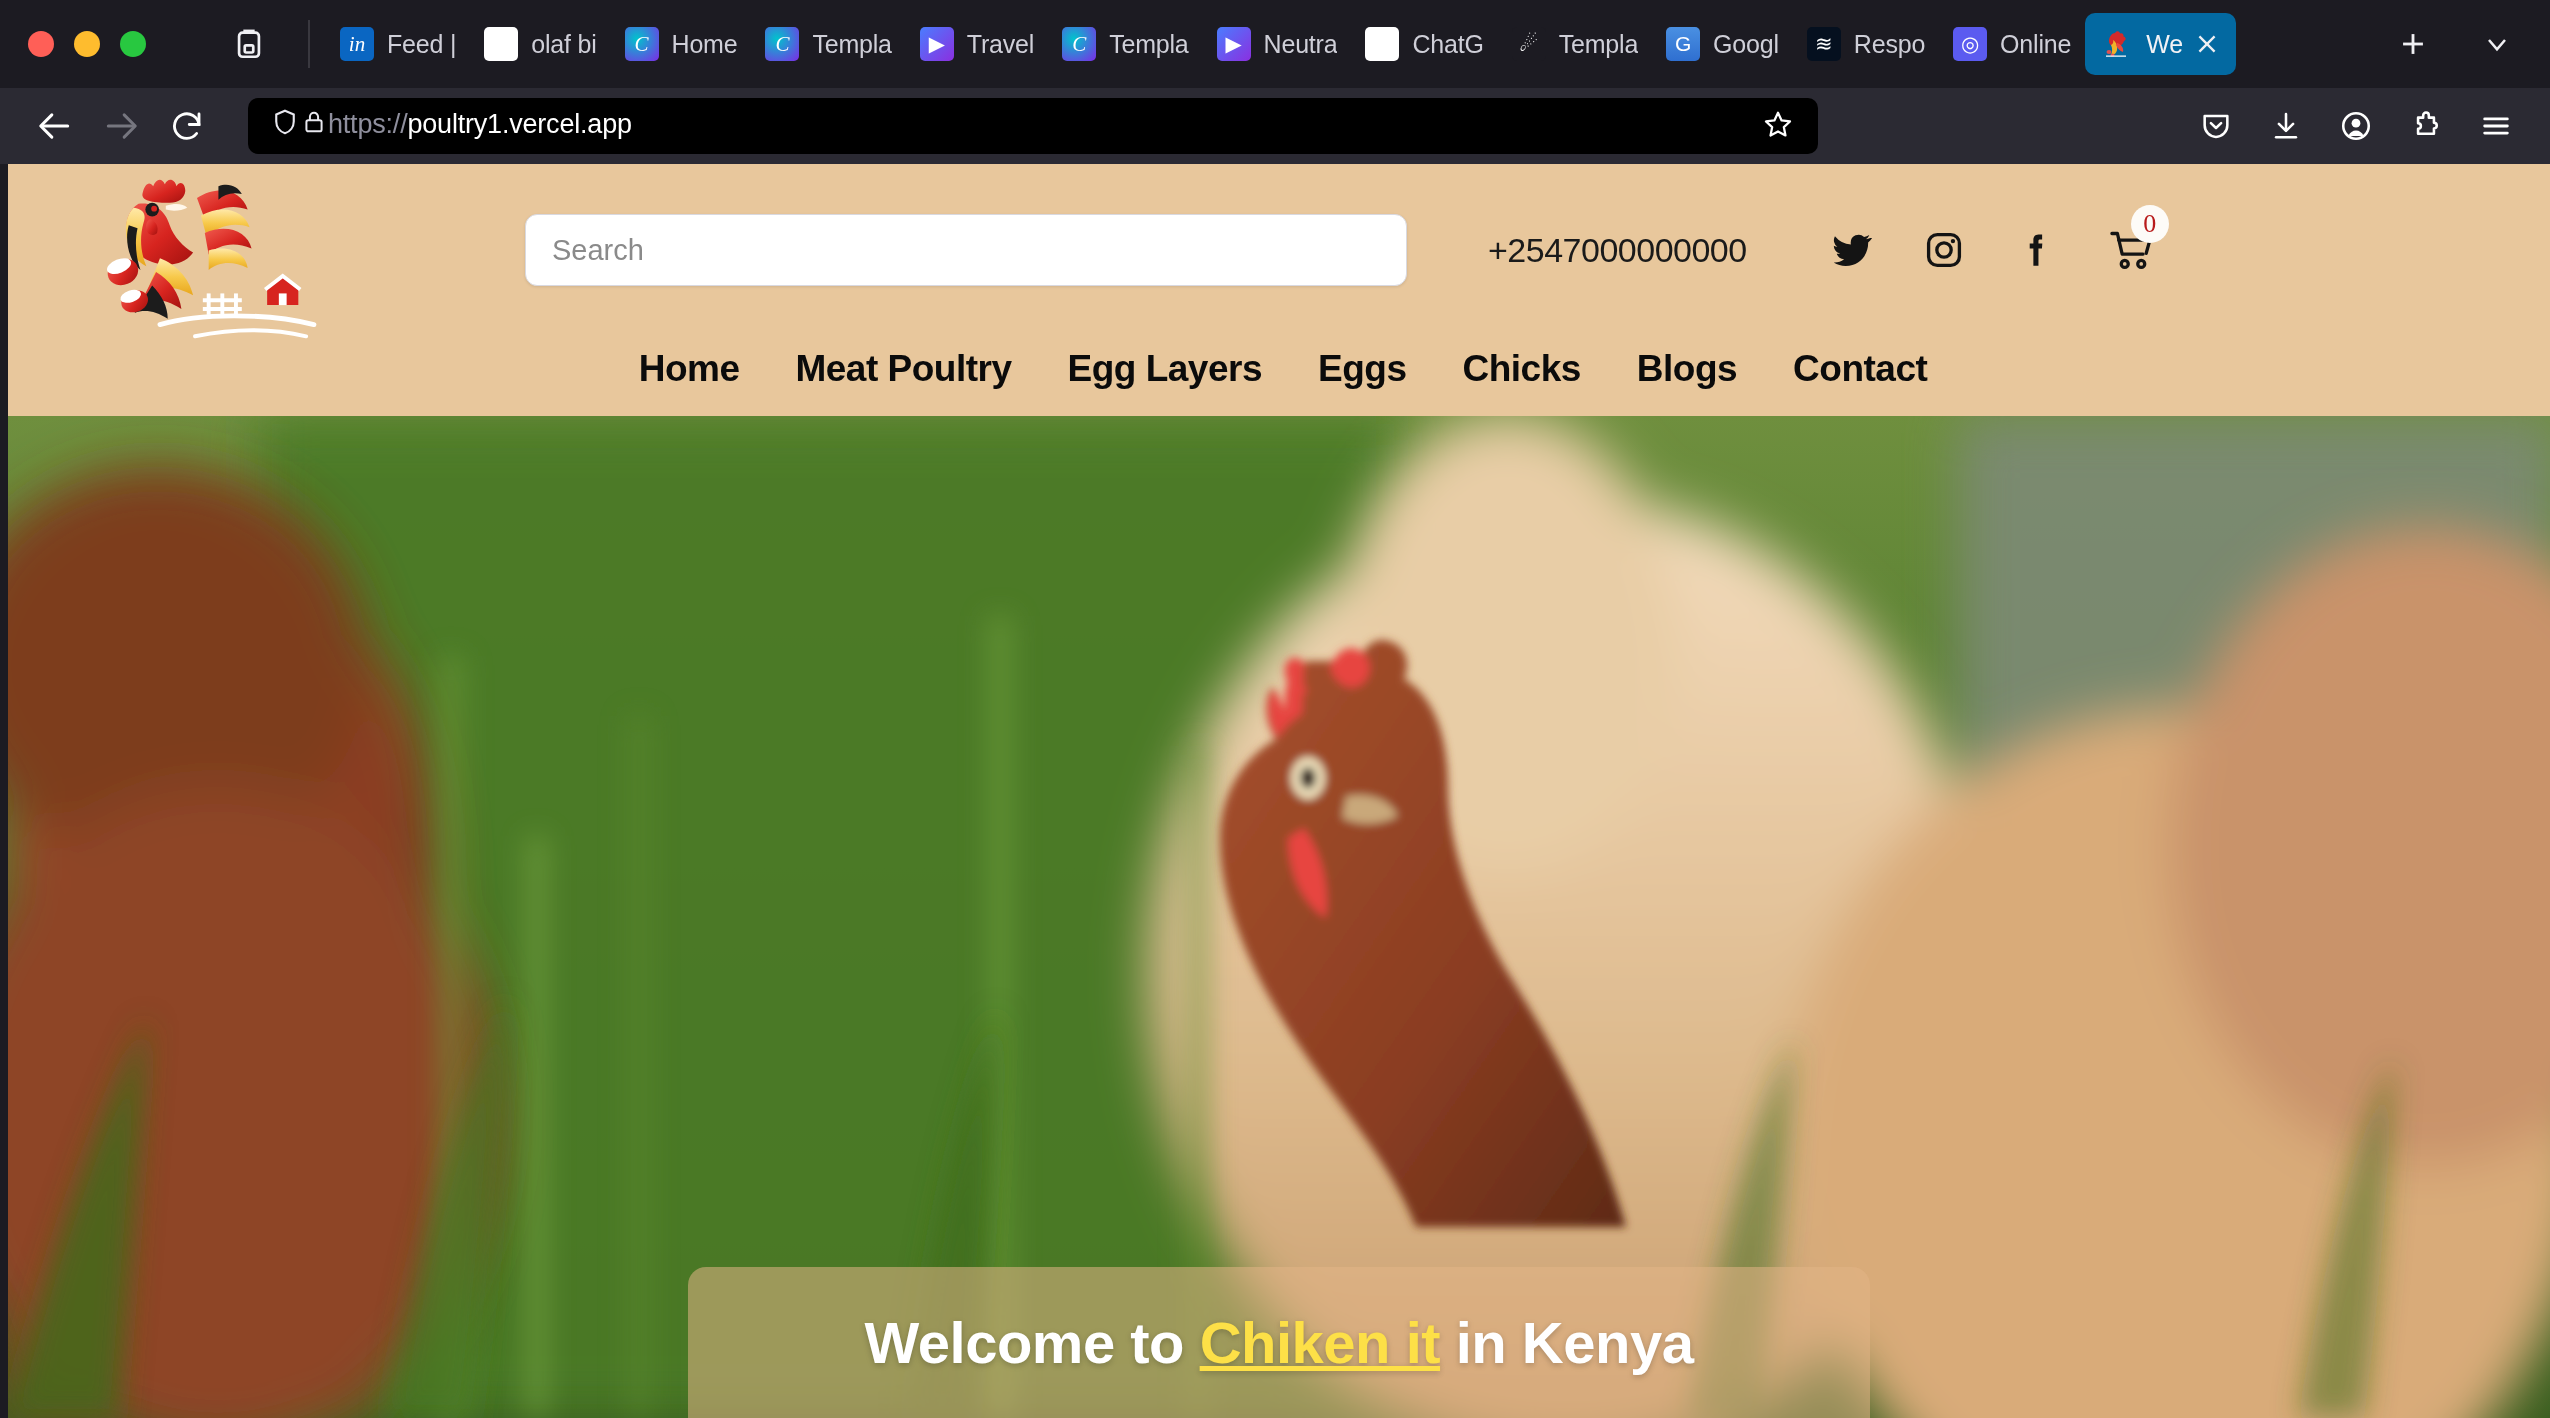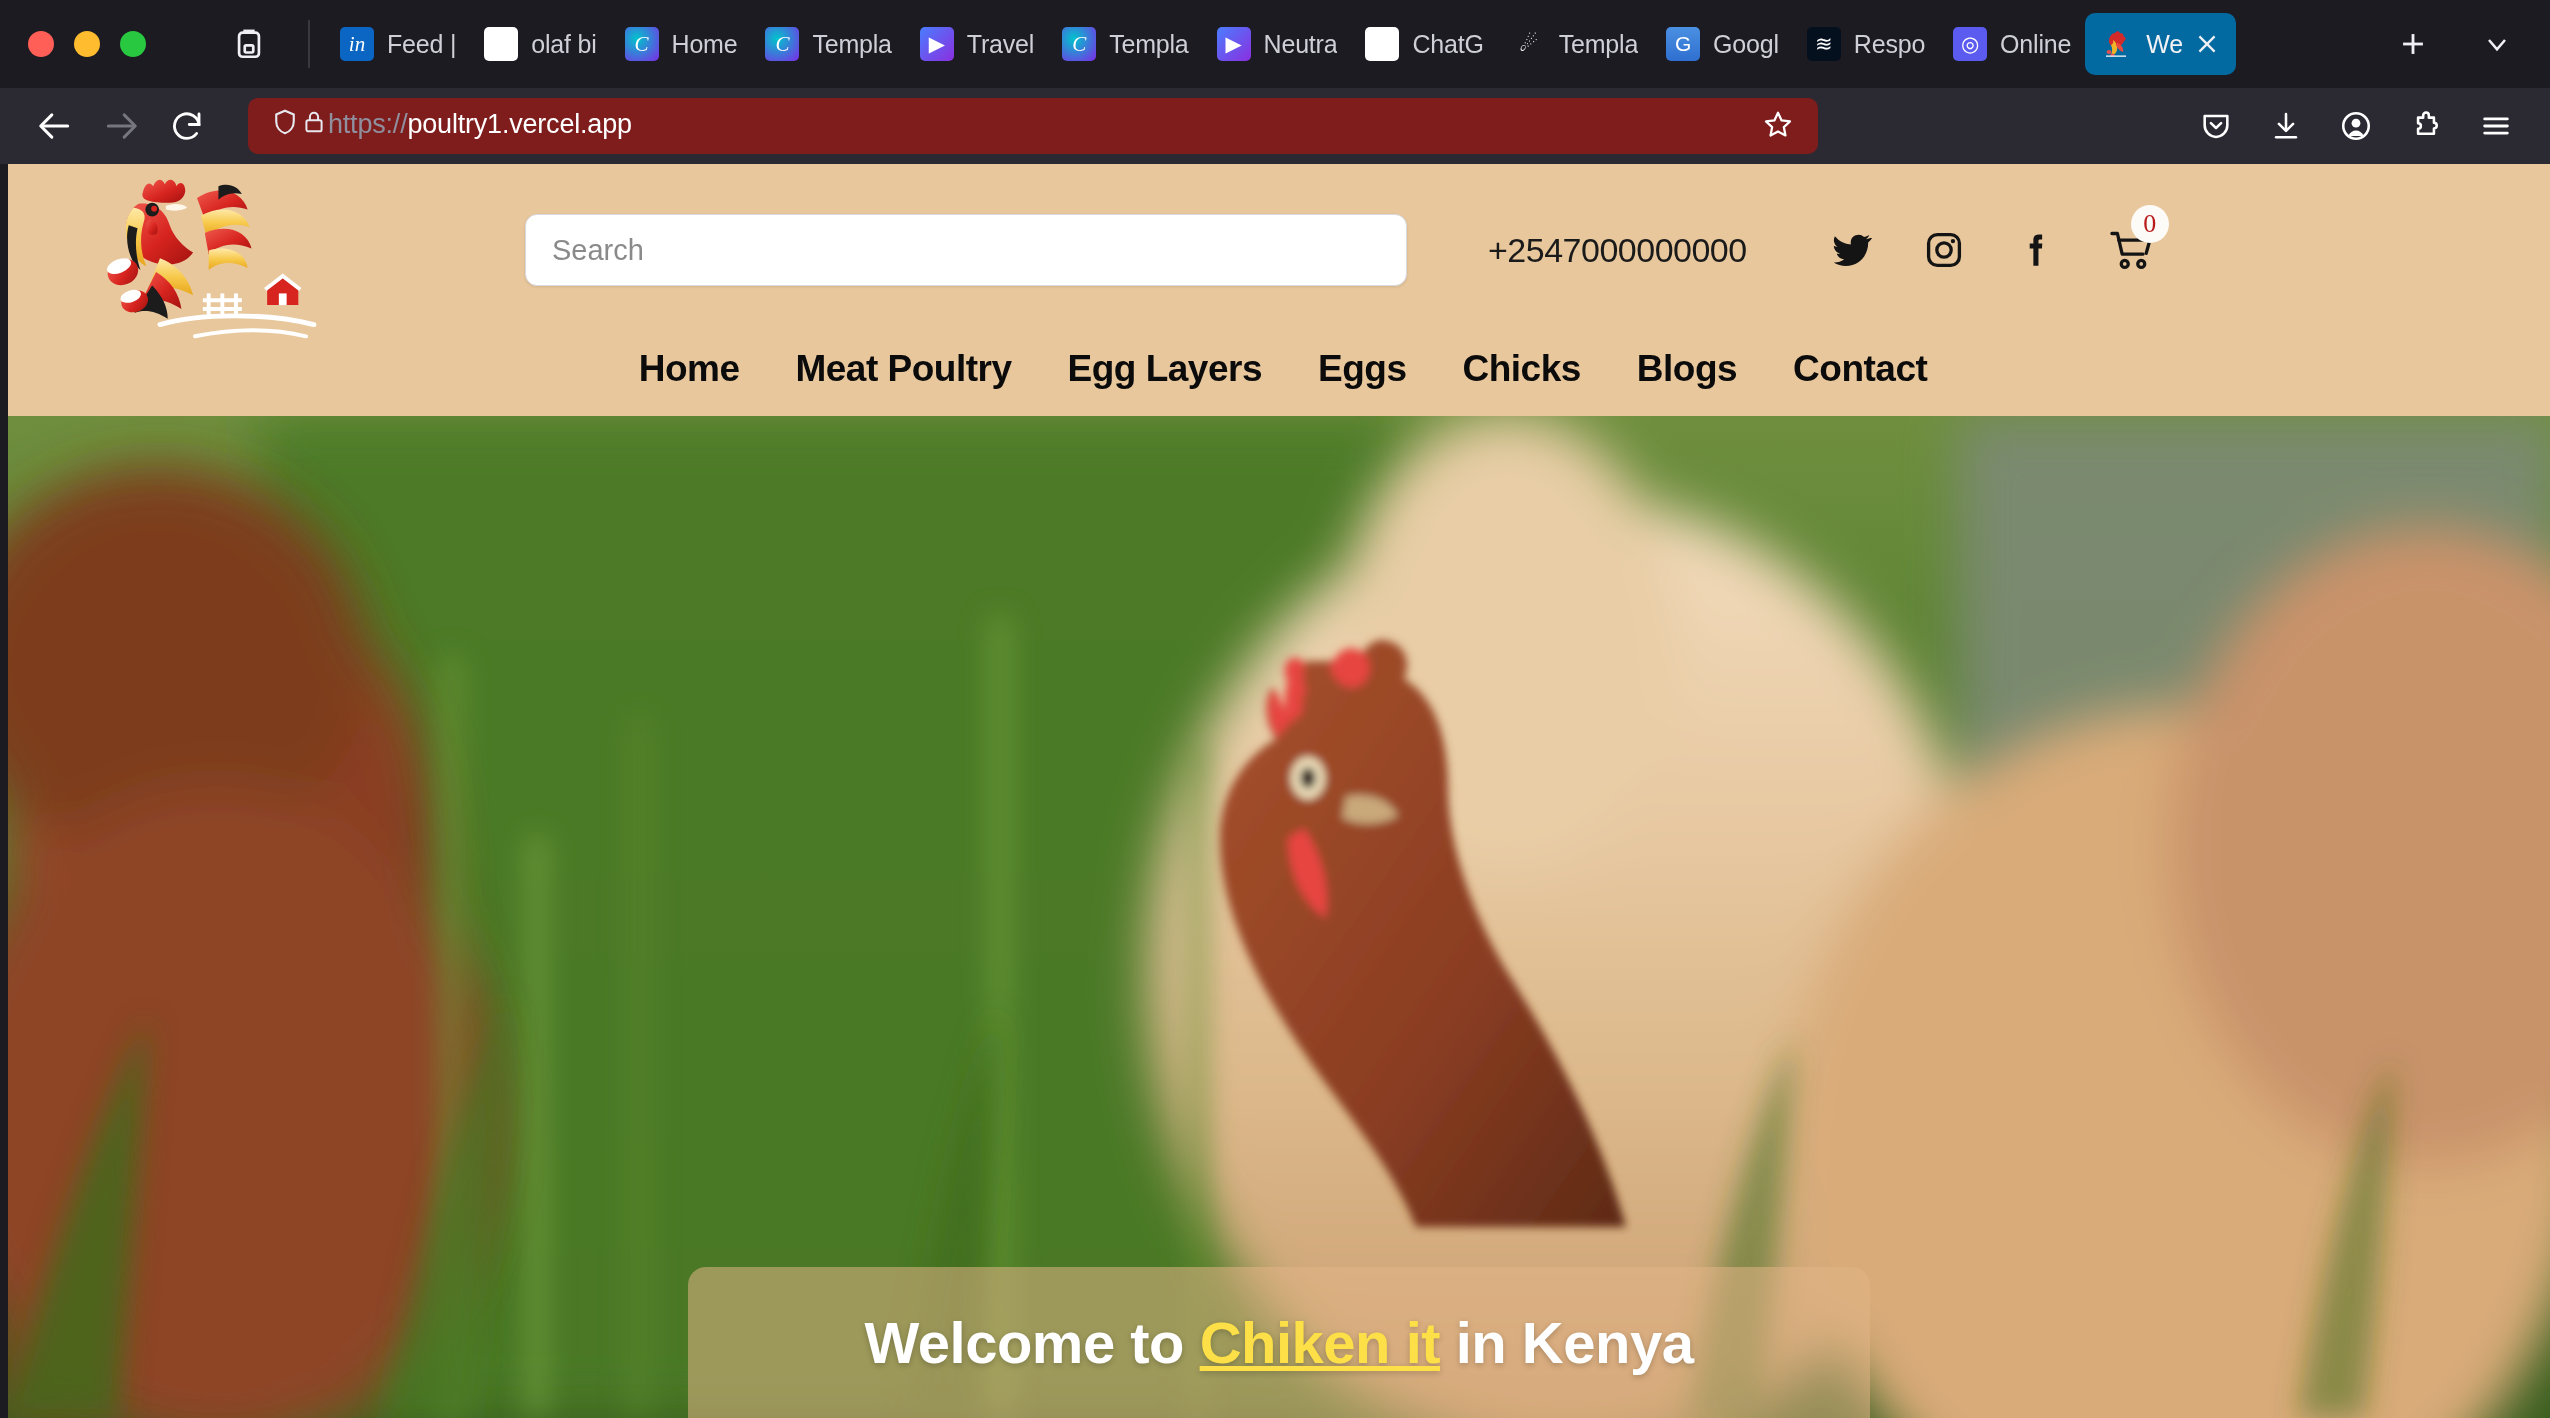--- a/index.html
+++ b/index.html
@@ -93,21 +93,21 @@
     gap: 8px;
   }
   .nav-btn {
     width: 58px; height: 58px;
     display: flex; align-items: center; justify-content: center;
     border-radius: 8px;
   }
   .urlbar {
     flex: 1;
     height: 56px;
-    background: #7f1d1d;
+    background: #000000;
     border-radius: 10px;
     display: flex; align-items: center;
     margin: 0 16px 0 24px;
     padding: 0 14px 4px 22px;
     max-width: 1570px;
   }
   .url-text { flex: 1; font-size: 27px; color: #ffffff; white-space: nowrap; letter-spacing: -0.2px; }
   .url-text .scheme { color: #8f8f9d; }
   .star-btn { width: 52px; height: 52px; display: flex; align-items: center; justify-content: center; border-radius: 8px; }
   .toolbar-right { display: flex; align-items: center; gap: 14px; margin-left: auto; padding-left: 60px; }

